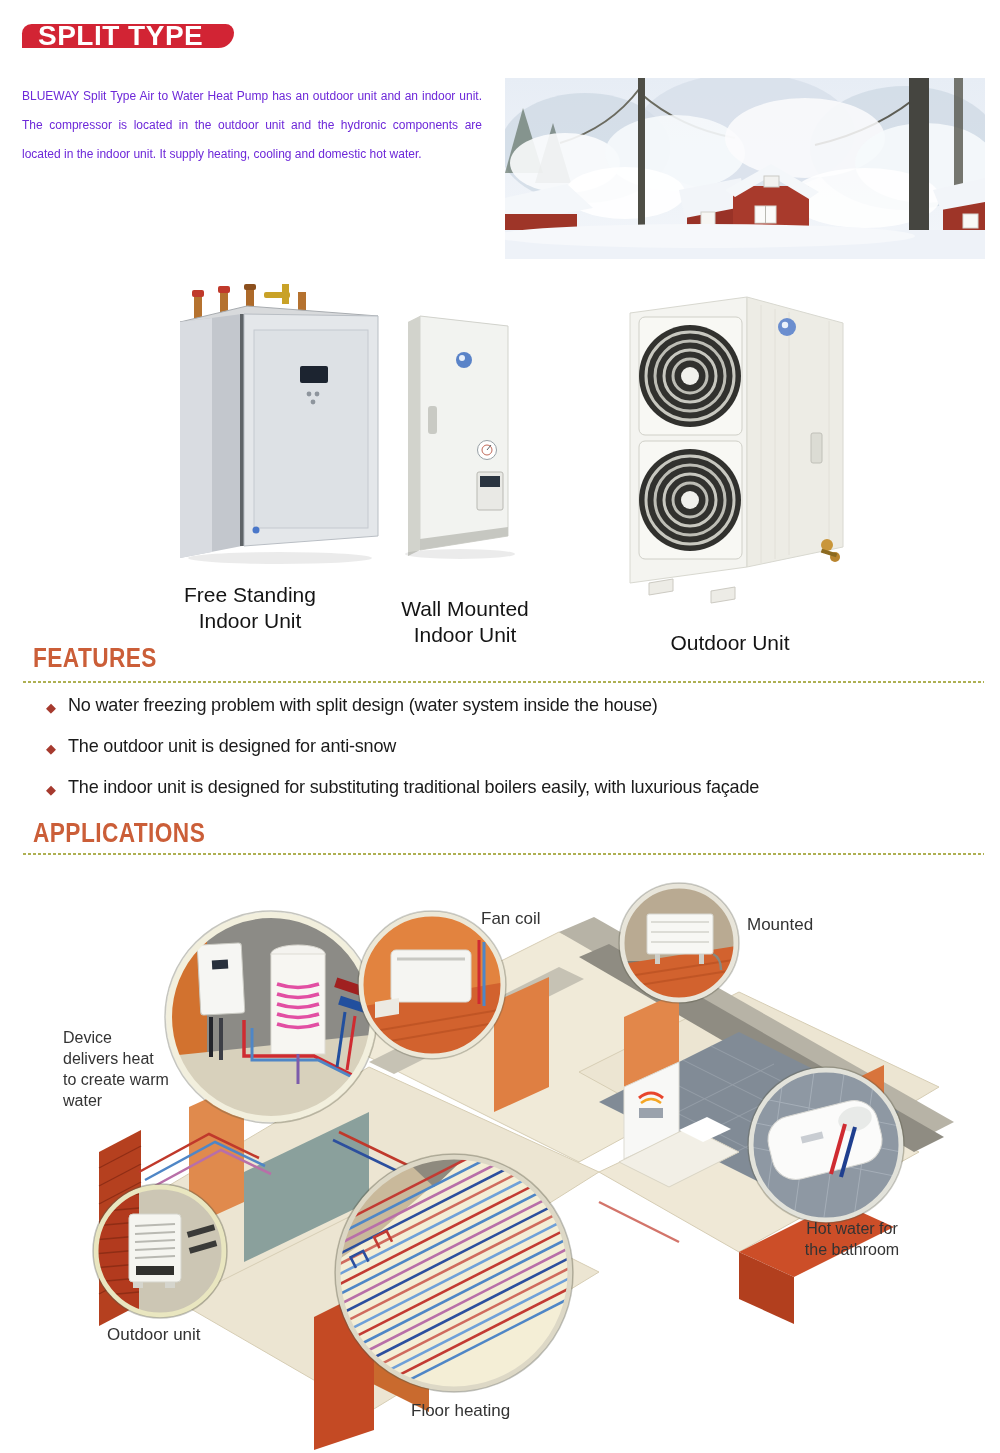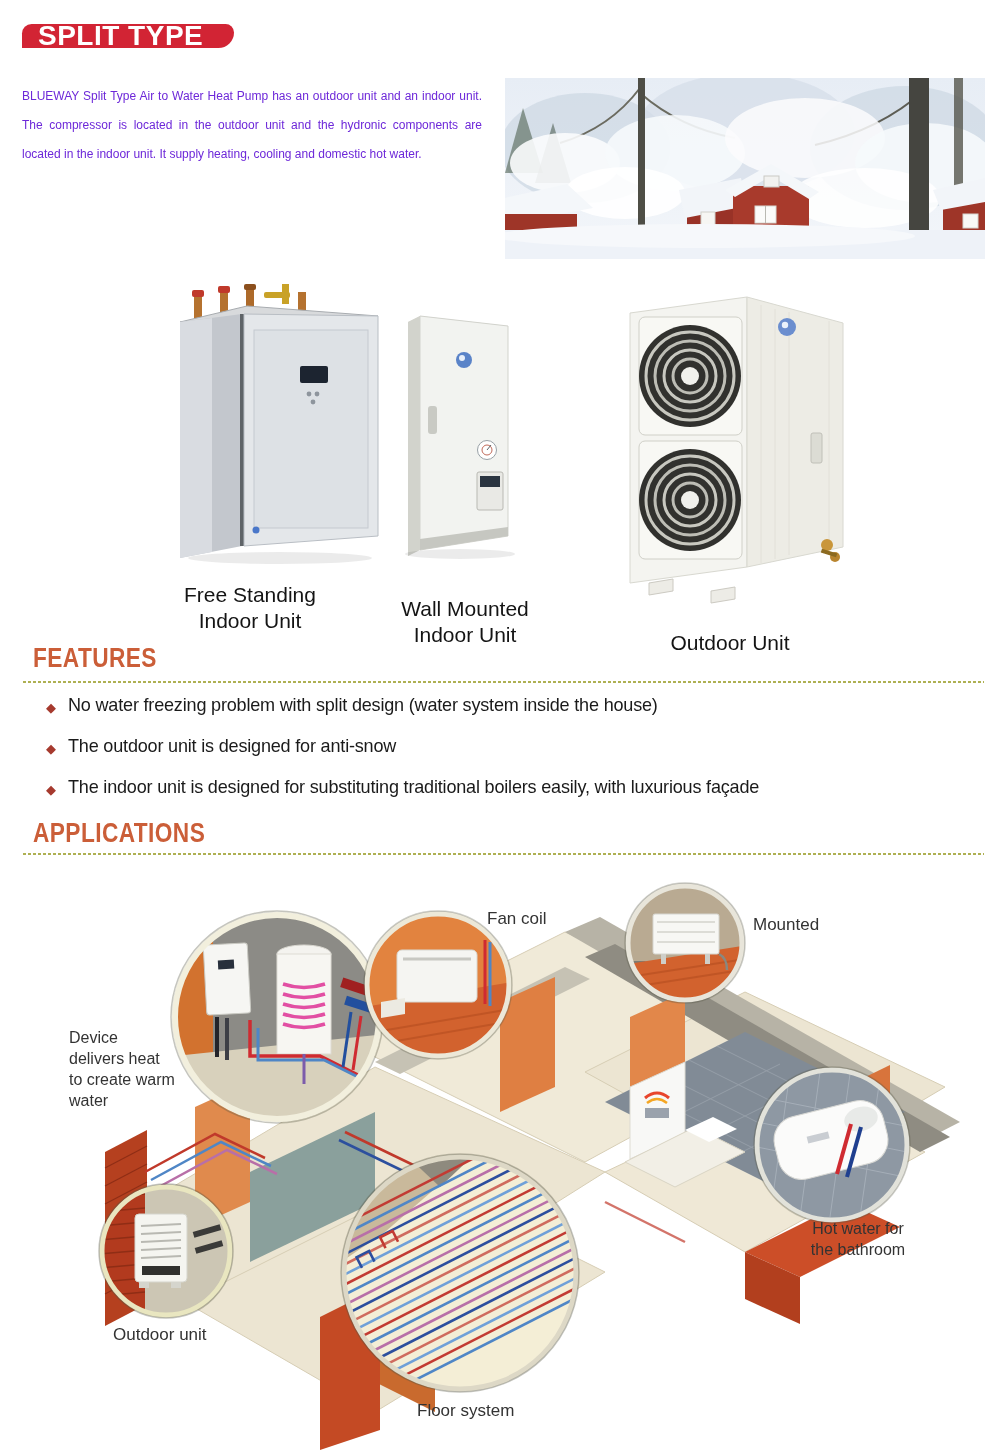--- a/index.html
+++ b/index.html
@@ -14,21 +14,21 @@
   .photo{left:505px;top:78px;width:480px;height:181px;}
   .caption{color:#141414;font-size:21px;line-height:26px;text-align:center;white-space:pre-line;margin-top:20px;}
   .sec-title{color:#cb5e38;font-size:27px;font-weight:bold;transform:scaleX(.84);
              transform-origin:0 50%;letter-spacing:.5px;}
   .dotted{height:4px;background-image:radial-gradient(circle,#aeb052 1.2px,rgba(0,0,0,0) 1.4px);
           background-size:5px 4px;background-repeat:repeat-x;}
   .bullets{left:46px;top:694px;width:930px;}
   .bullet{display:flex;align-items:flex-start;margin-bottom:17px;color:#1a1a1a;font-size:19px;line-height:21px;}
   .diamond{color:#a63a2e;font-size:13px;margin:3px 12px 0 0;}
   .bullet-text{display:inline-block;transform:scaleX(.95);transform-origin:0 50%;letter-spacing:-.2px;}
-  .illu{left:45px;top:872px;width:920px;height:578px;}
+  .illu{left:39px;top:872px;width:920px;height:578px;}
   .callout{position:absolute;color:#333;font-size:17px;line-height:21px;white-space:pre-line;}
 </style>
 </head>
 <body>
 
 <div class="page">
 
   <div class="abs badge">
     <span>SPLIT TYPE</span>
   </div>
@@ -448,16 +448,16 @@
     
     <div class="callout" style="left:442px;top:36px">Fan coil</div>
     <div class="callout" style="left:708px;top:42px">Mounted</div>
     <div class="callout" style="left:24px;top:155px;width:135px;font-size:16px">Device
 delivers heat
 to create warm
 water</div>
     <div class="callout" style="left:738px;top:346px;width:150px;text-align:center;font-size:16px">Hot water for
 the bathroom</div>
     <div class="callout" style="left:68px;top:452px">Outdoor unit</div>
-    <div class="callout" style="left:372px;top:528px">Floor system</div>
+    <div class="callout" style="left:372px;top:528px">Floor heating</div>
   </div>
 
 </div>
 
 </body></html>

